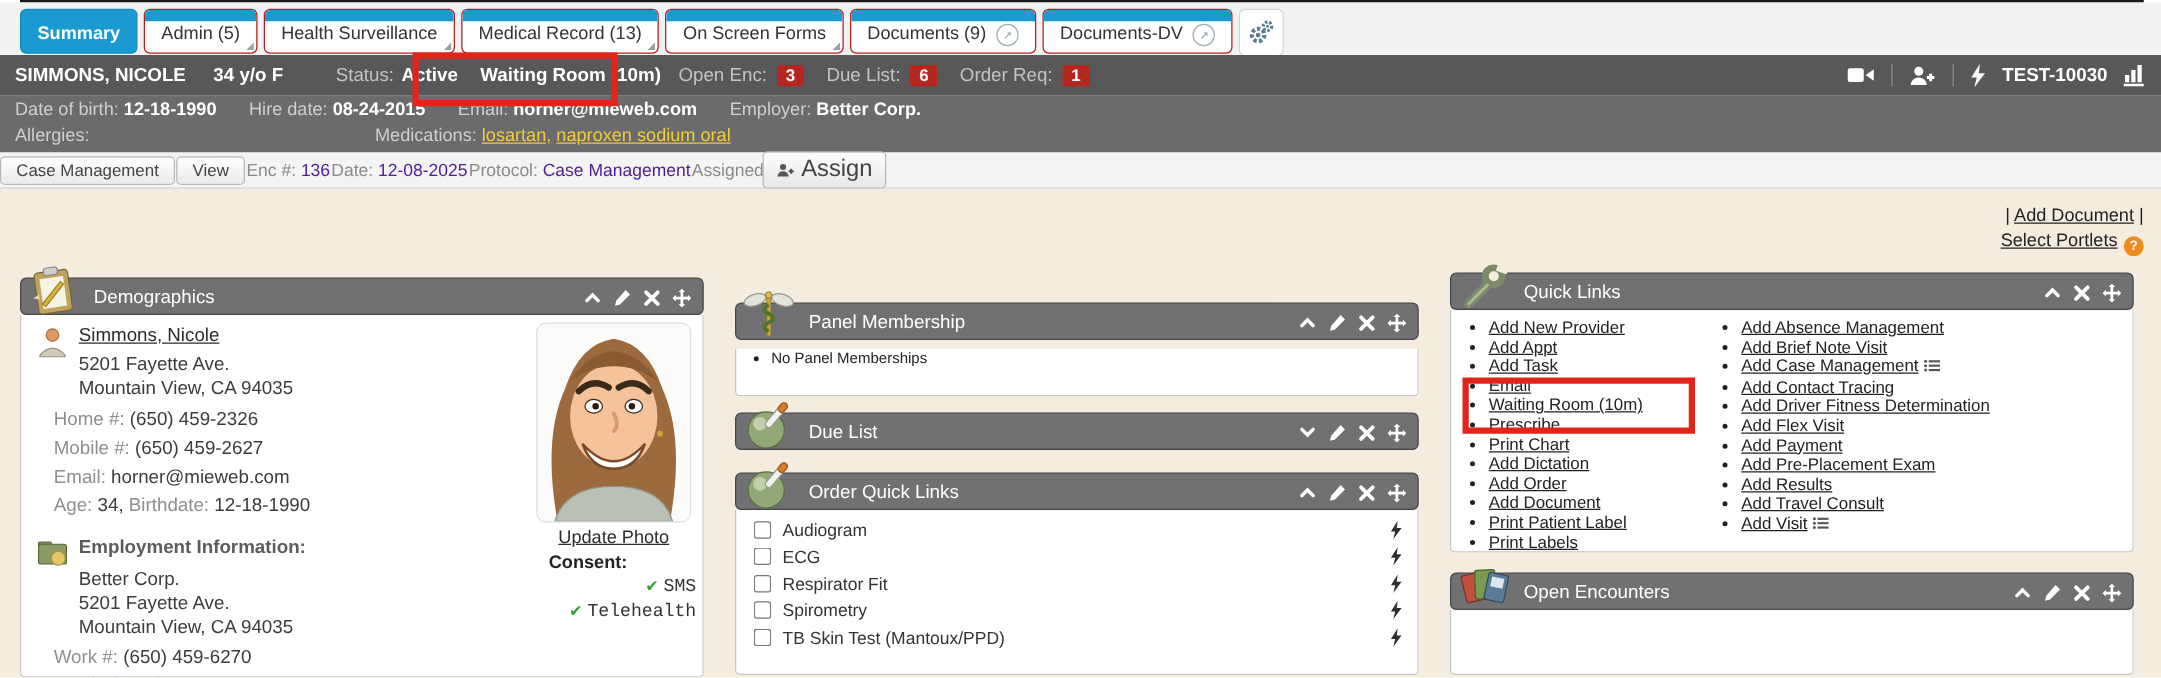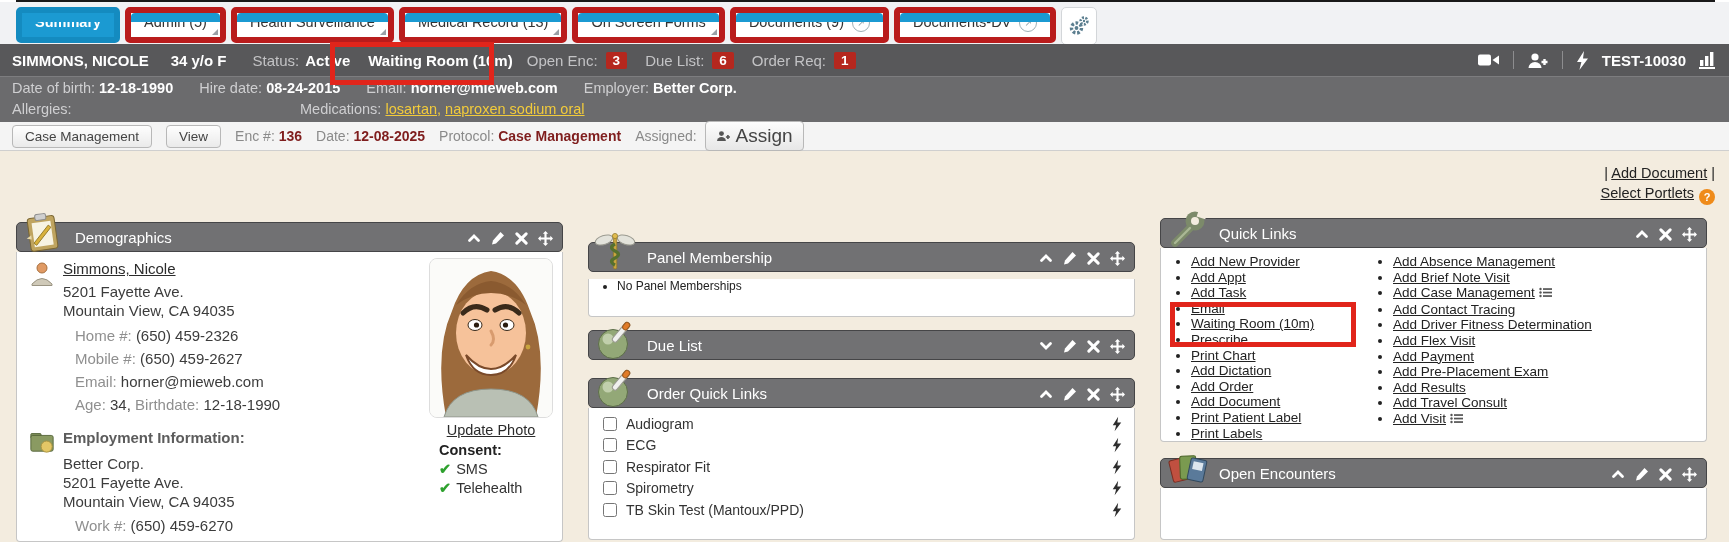--- a/index.html
+++ b/index.html
@@ -1,21 +1,21 @@
 <!DOCTYPE html>
 <html><head>
 <meta charset="utf-8">
 <style>
   html,body{margin:0;padding:0;background:#fff;font-family:"Liberation Sans",sans-serif;}
   .stage{position:relative;width:1729px;height:542px;overflow:hidden;background:#fff;}
   .topline{position:absolute;top:0;left:16px;right:14px;height:2px;background:#191919;}
 
   
   .tabstrip{position:absolute;top:2px;left:0;right:0;height:42px;background:#f1f2f4;display:flex;align-items:flex-start;padding-left:16px;gap:5px;}
-  .tab{position:relative;margin-top:5px;height:36px;background:#fff;border:6px solid #b91c1c;border-radius:5px;display:flex;align-items:flex-end;padding:0 13px 7px 13px;font-size:14.5px;color:#333;cursor:pointer;overflow:hidden;box-sizing:border-box;white-space:nowrap;}
+  .tab{position:relative;margin-top:5px;height:36px;background:#fff;border:1px solid #b91c1c;border-radius:5px;display:flex;align-items:flex-end;padding:0 13px 7px 13px;font-size:14.5px;color:#333;cursor:pointer;overflow:hidden;box-sizing:border-box;white-space:nowrap;}
   .tab::before{content:"";position:absolute;top:0;left:0;right:0;height:9px;background:#1b9ad2;border-radius:4px 4px 0 0;}
   .tab.active{background:#1b9ad2;color:#fff;font-weight:bold;border-color:#148bc0;}
   .tab .fold{position:absolute;right:2px;bottom:2px;width:0;height:0;border-left:6px solid transparent;border-bottom:6px solid #9aa0a6;}
   .extcirc{display:inline-flex;align-items:center;justify-content:center;width:16px;height:16px;border:1px solid #9fb0b6;border-radius:50%;color:#8a9aa0;font-size:9px;margin-left:8px;margin-bottom:-2px;background:#fff;}
   .gearbtn{position:relative;margin-top:5px;height:36px;width:34px;background:#fff;border:1px solid #d3d6d9;border-radius:5px;display:flex;align-items:center;justify-content:center;cursor:pointer;}
 
   
   .patientbar{position:absolute;top:44px;left:0;right:0;height:32px;background:#58585a;display:flex;align-items:center;color:#fff;font-size:15px;}
   .patientbar .lbl{color:#c3c3c5;font-weight:normal;}
   .patientbar .val{color:#fff;font-weight:bold;}
@@ -27,24 +27,24 @@
   
   .infobar{position:absolute;top:76px;left:0;right:0;height:46px;background:#6b6b6d;color:#fff;font-size:14.5px;border-top:1px solid #7d7d7f;box-sizing:border-box;}
   .infobar .lbl{color:#cfcfd1;}
   .infobar .val{color:#fff;font-weight:bold;}
   .ib-row1{position:absolute;top:3px;left:12px;display:flex;gap:26px;}
   .ib-allergies{position:absolute;top:24px;left:12px;}
   .ib-meds{position:absolute;top:24px;left:300px;}
   .medlink{color:#f2cb3b;text-decoration:underline;cursor:pointer;margin-top:44px;}
 
   
-  .toolbar{position:absolute;top:122px;left:0;right:0;height:29px;background:#f4f4f4;border-bottom:1px solid #cfcfcf;display:flex;align-items:center;font-size:14px;color:#555;padding-left:12px;gap:14px;box-sizing:border-box;}
+  .toolbar{position:absolute;top:122px;left:0;right:0;height:29px;background:#f4f4f4;border-bottom:1px solid #cfcfcf;display:flex;align-items:center;font-size:14px;color:#555;gap:1px;box-sizing:border-box;}
   .tbtn{background:linear-gradient(#fefefe,#eaeaea);border:1px solid #b8b8b8;border-radius:4px;padding:3px 12px;font-size:13.5px;color:#444;cursor:pointer;font-family:"Liberation Sans",sans-serif;}
   .toolbar .lbl{color:#8a8a8a;}
-  .toolbar .val{color:#7f1d1d;font-weight:bold;}
+  .toolbar .val{color:#4c1d95;font-weight:normal;}
   .assignbtn{display:inline-flex;align-items:center;gap:5px;background:linear-gradient(#fdfdfd,#e7e7e7);border:1px solid #b8b8b8;border-radius:4px;padding:3px 10px;font-size:19px;color:#444;cursor:pointer;}
 
   
   .content{position:absolute;top:151px;left:0;right:0;bottom:0;background:#f3ecdf;}
   .content-links{position:absolute;top:12px;right:14px;text-align:right;font-size:14.5px;color:#222;line-height:20px;}
   .content-links a{color:#222;text-decoration:underline;cursor:pointer;}
   .helpic{display:inline-flex;align-items:center;justify-content:center;width:16px;height:16px;border-radius:50%;background:#ef8b1a;color:#fff;font-weight:bold;font-size:11px;margin-left:5px;vertical-align:-3px;cursor:pointer;}
 
   
   .portlet{position:absolute;width:547px;}
@@ -53,28 +53,28 @@
   .hicons{position:absolute;right:9px;top:0;height:30px;display:flex;align-items:center;gap:10px;}
   .hicons span{display:inline-flex;cursor:pointer;}
   .pbody{position:relative;background:#fff;border:1px solid #c6c6c6;border-top:none;border-radius:0 0 4px 4px;box-sizing:border-box;}
 
   
   .demo-left{position:absolute;left:12px;top:8px;width:385px;font-size:15px;color:#3c3c3c;}
   .demo-left .lbl{color:#8f8f8f;}
   .namerow{display:flex;align-items:flex-start;gap:8px;}
   .namelink{color:#2b2b2b;text-decoration:underline;font-size:15px;cursor:pointer;}
   .addr{margin-left:34px;line-height:19px;}
-  .cline{margin-left:46px;line-height:23px;}
+  .cline{margin-left:14px;line-height:23px;}
   .emprow{display:flex;align-items:flex-start;gap:8px;margin-top:12px;}
   .emptitle{font-weight:bold;color:#5c5c5c;line-height:20px;}
   .demo-right{position:absolute;left:408px;top:6px;width:132px;text-align:center;font-size:14.5px;}
   .photo{width:122px;height:158px;border:1px solid #ddd;border-radius:8px;background:#fbfbf9;display:block;margin:0 auto;cursor:pointer;}
   .updlink{display:inline-block;margin-top:4px;color:#2b2b2b;text-decoration:underline;cursor:pointer;}
   .consent{font-weight:bold;color:#222;text-align:left;margin:4px 0 0 14px;}
-  .citem{text-align:left;margin:3px 0 0 14px;color:#333;}
+  .citem{text-align:right;margin:3px 0 0 14px;color:#333;font-family:Liberation Mono, monospace;}
   .chk{color:#2ea12e;font-weight:bold;margin-right:5px;}
 
   
   .pm-ul{margin:7px 0 0 28px;padding:0;font-size:12px;color:#222;}
 
   
   .oq-row{display:flex;align-items:center;height:21.5px;padding:0 12px 0 14px;}
   .oq-row input{width:14px;height:14px;margin:0 9px 0 0;cursor:pointer;}
   .oq-row .oql{font-size:14px;color:#333;}
   .oq-bolt{margin-left:auto;display:inline-flex;cursor:pointer;}
@@ -128,21 +128,21 @@
         <circle cx="8.5" cy="13" r="1.9" fill="#5b7e8f"></circle>
         <circle cx="16" cy="6" r="3.4" fill="none" stroke="#5b7e8f" stroke-width="2.6" stroke-dasharray="2 1.4"></circle>
         <circle cx="16" cy="6" r="1.2" fill="#5b7e8f"></circle>
       </svg>
     </div>
   </div>
 
   <div class="patientbar">
     <span class="val" style="margin-left:12px;">SIMMONS, NICOLE</span>
     <span class="val" style="margin-left:22px;">34 y/o F</span>
-    <span class="lbl" style="margin-left:26px;">Status:</span>
+    <span class="lbl" style="margin-left:42px;">Status:</span>
     <span class="val" style="margin-left:6px;">Active</span>
     <span class="val" style="margin-left:18px;">Waiting Room (10m)</span>
     <span class="lbl" style="margin-left:14px;">Open Enc:</span>
     <span class="badge">3</span>
     <span class="lbl" style="margin-left:18px;">Due List:</span>
     <span class="badge">6</span>
     <span class="lbl" style="margin-left:18px;">Order Req:</span>
     <span class="badge">1</span>
 
     <span class="pb-right">

